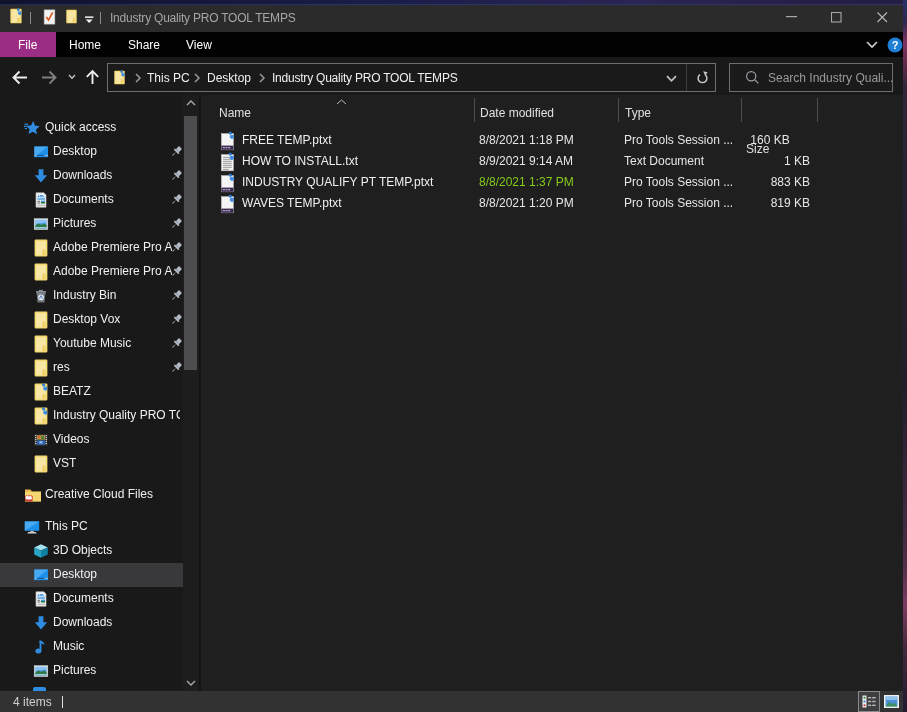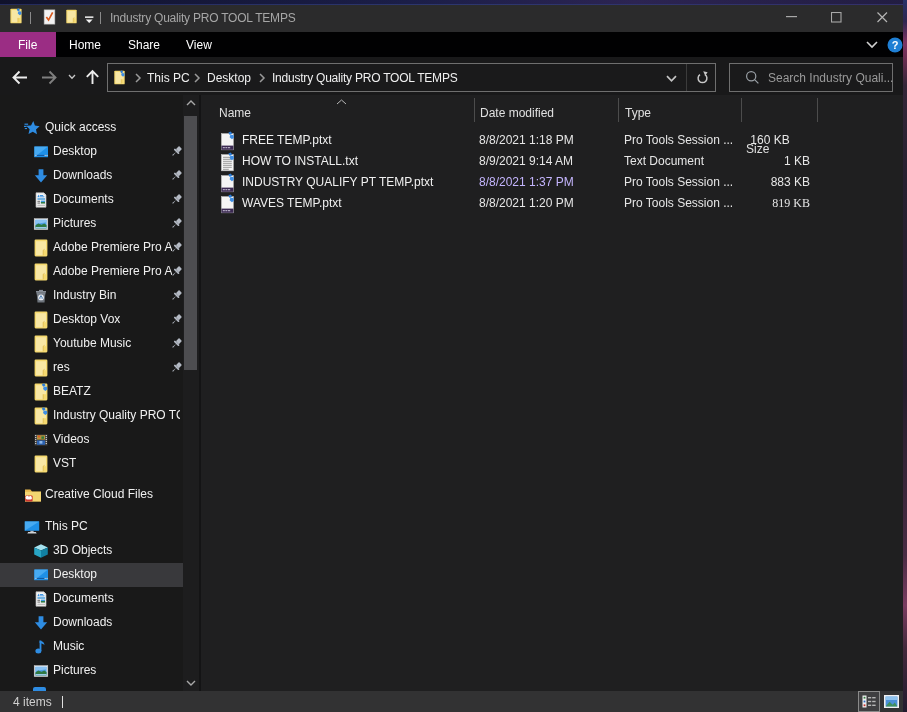--- a/index.html
+++ b/index.html
@@ -416,30 +416,30 @@
       <use href="#txtfile"></use>
     </svg>
     <div class="txt" style="left:242px;top:154px;font-size:12px;color:#f0f0f0;">HOW TO INSTALL.txt</div>
     <div class="txt" style="left:479px;top:154px;font-size:12px;color:#e6e6e6;">8/9/2021 9:14 AM</div>
     <div class="txt" style="left:624px;top:154px;font-size:12px;color:#e6e6e6;">Text Document</div>
     <div class="txt" style="left:730px;top:154px;width:80px;text-align:right;font-size:12px;color:#e6e6e6;">1 KB</div>
     <svg class="abs" style="left:220px;top:173px" width="16" height="20">
       <use href="#ptxt"></use>
     </svg>
     <div class="txt" style="left:242px;top:175px;font-size:12px;color:#f0f0f0;">INDUSTRY QUALIFY PT TEMP.ptxt</div>
-    <div class="txt" style="left:479px;top:175px;font-size:12px;color:#c4b5fd;">8/8/2021 1:37 PM</div>
+    <div class="txt" style="left:479px;top:175px;font-size:12px;color:#84cc16;">8/8/2021 1:37 PM</div>
     <div class="txt" style="left:624px;top:175px;font-size:12px;color:#e6e6e6;">Pro Tools Session ...</div>
     <div class="txt" style="left:730px;top:175px;width:80px;text-align:right;font-size:12px;color:#e6e6e6;">883 KB</div>
     <svg class="abs" style="left:220px;top:194px" width="16" height="20">
       <use href="#ptxt"></use>
     </svg>
     <div class="txt" style="left:242px;top:196px;font-size:12px;color:#f0f0f0;">WAVES TEMP.ptxt</div>
     <div class="txt" style="left:479px;top:196px;font-size:12px;color:#e6e6e6;">8/8/2021 1:20 PM</div>
     <div class="txt" style="left:624px;top:196px;font-size:12px;color:#e6e6e6;">Pro Tools Session ...</div>
-    <div class="txt" style="left:730px;top:196px;width:80px;text-align:right;font-size:12px;color:#e6e6e6;font-family:Liberation Serif, serif;">819 KB</div>
+    <div class="txt" style="left:730px;top:196px;width:80px;text-align:right;font-size:12px;color:#e6e6e6;">819 KB</div>
   </div>
 
 
 <div class="abs" style="left:0;top:691px;width:903px;height:21px;background:#323233;"></div>
 <div class="txt" style="left:13px;top:695px;font-size:12px;color:#d0d0d0;">4 items</div>
 <div class="abs" style="left:62px;top:696px;width:1px;height:12px;background:#e0e0e0;"></div>
 <div class="abs" style="left:33px;top:687px;width:13px;height:4px;background:#2e8ce2;border-radius:2px 2px 0 0;"></div>
 
 <div class="abs" style="left:858px;top:691px;width:22px;height:21px;background:#3f3f41;border:1px solid #8a8a8a;box-sizing:border-box;"></div>
 <svg class="abs" style="left:862px;top:695px" width="14" height="13">

